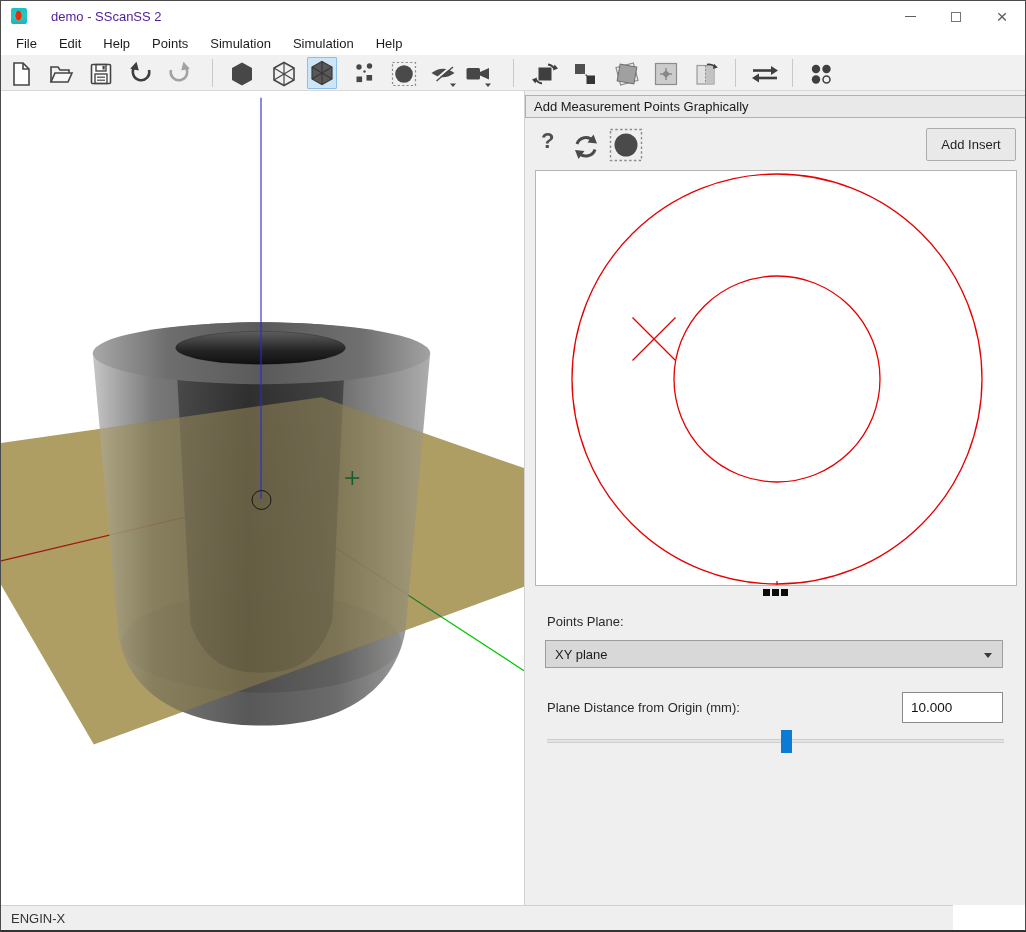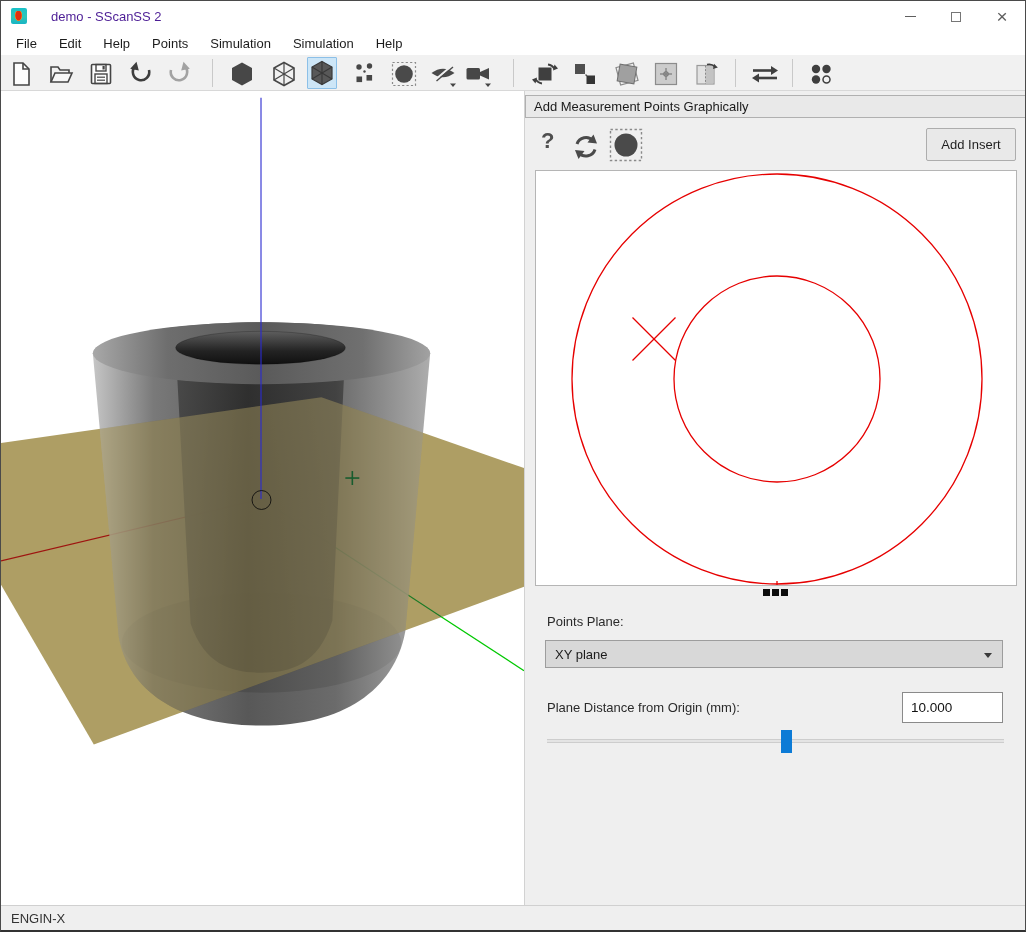--- a/index.html
+++ b/index.html
@@ -53,21 +53,21 @@
   .combo-arrow { position:absolute; right:10px; top:12px; width:0; height:0; border-left:4.5px solid transparent; border-right:4.5px solid transparent; border-top:5px solid #3a3a3a; }
 
   .val { position:absolute; left:377px; top:601px; width:101px; height:31px; border:1px solid #8a8a8a; background:#fff;
          font-family:"Liberation Sans", sans-serif; font-size:13.5px; color:#111; padding-left:8px; }
   .slider { position:absolute; left:22px; top:638px; width:457px; height:24px; }
   .slider .track { position:absolute; left:0; top:10px; width:457px; height:4px; background:#e4e4e4; border-top:1px solid #cdcdcd; border-bottom:1px solid #cdcdcd; }
   .slider .handle { position:absolute; top:1px; width:11px; height:23px; background:#0c7bd6; }
 
   .tabs { position:absolute; left:0; top:785px; width:501px; height:25px; }
 
-  .statusbar { position:absolute; left:1px; top:905px; width:1024px; height:25px; background:#efefef; border-top:1px solid #d0d0d0;
+  .statusbar { position:absolute; left:1px; top:905px; width:952px; height:25px; background:#efefef; border-top:1px solid #d0d0d0;
                display:flex; align-items:center; }
   .status-text { font-size:13px; color:#333; padding-left:10px; }
 </style>
 </head>
 <body>
 
 <div class="window">
 
   <div class="titlebar">
     <div class="appicon"></div>

